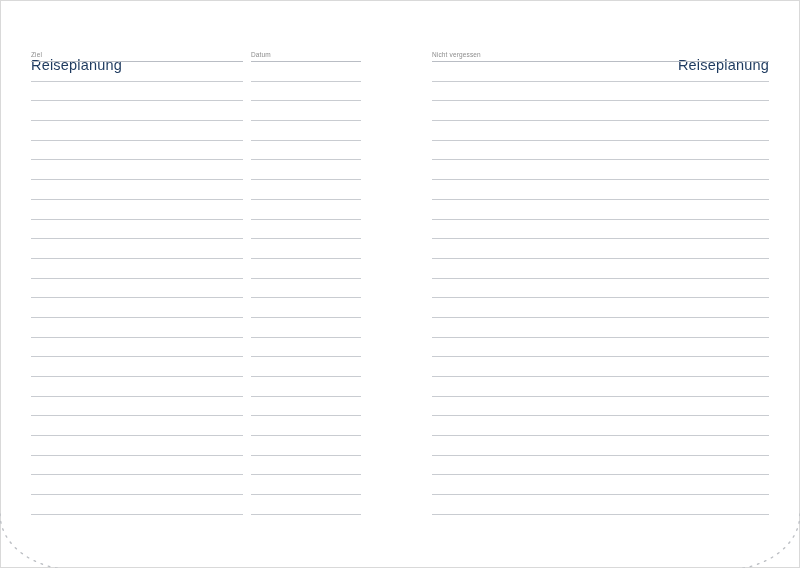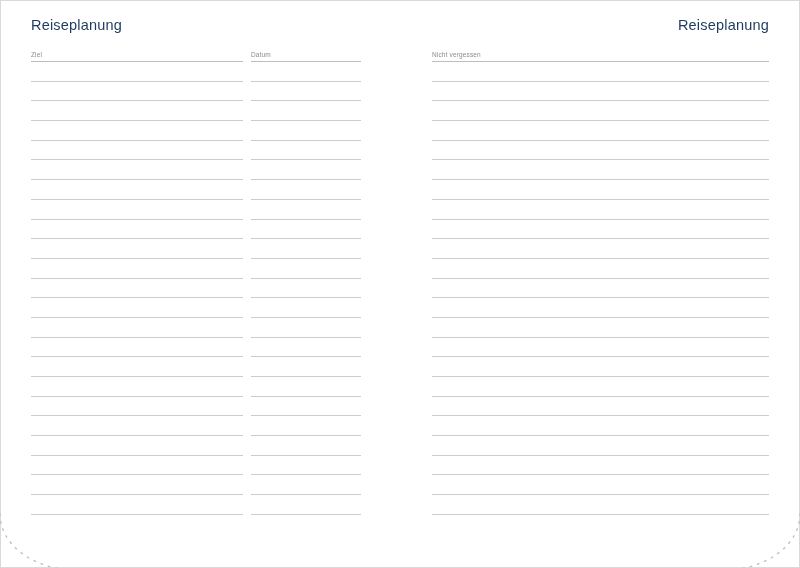--- a/index.html
+++ b/index.html
@@ -29,20 +29,21 @@
     pointer-events: none;
   }
 
   
   .heading {
     position: absolute;
     color: #1e3a5f;
     font-size: 14.5px;
     letter-spacing: 0.2px;
     white-space: nowrap;
+    margin-top: 40px;
   }
   .heading-left {
     left: 31px;
     top: 17px;
   }
   .heading-right {
     right: 31px;
     top: 17px;
     text-align: right;
   }

